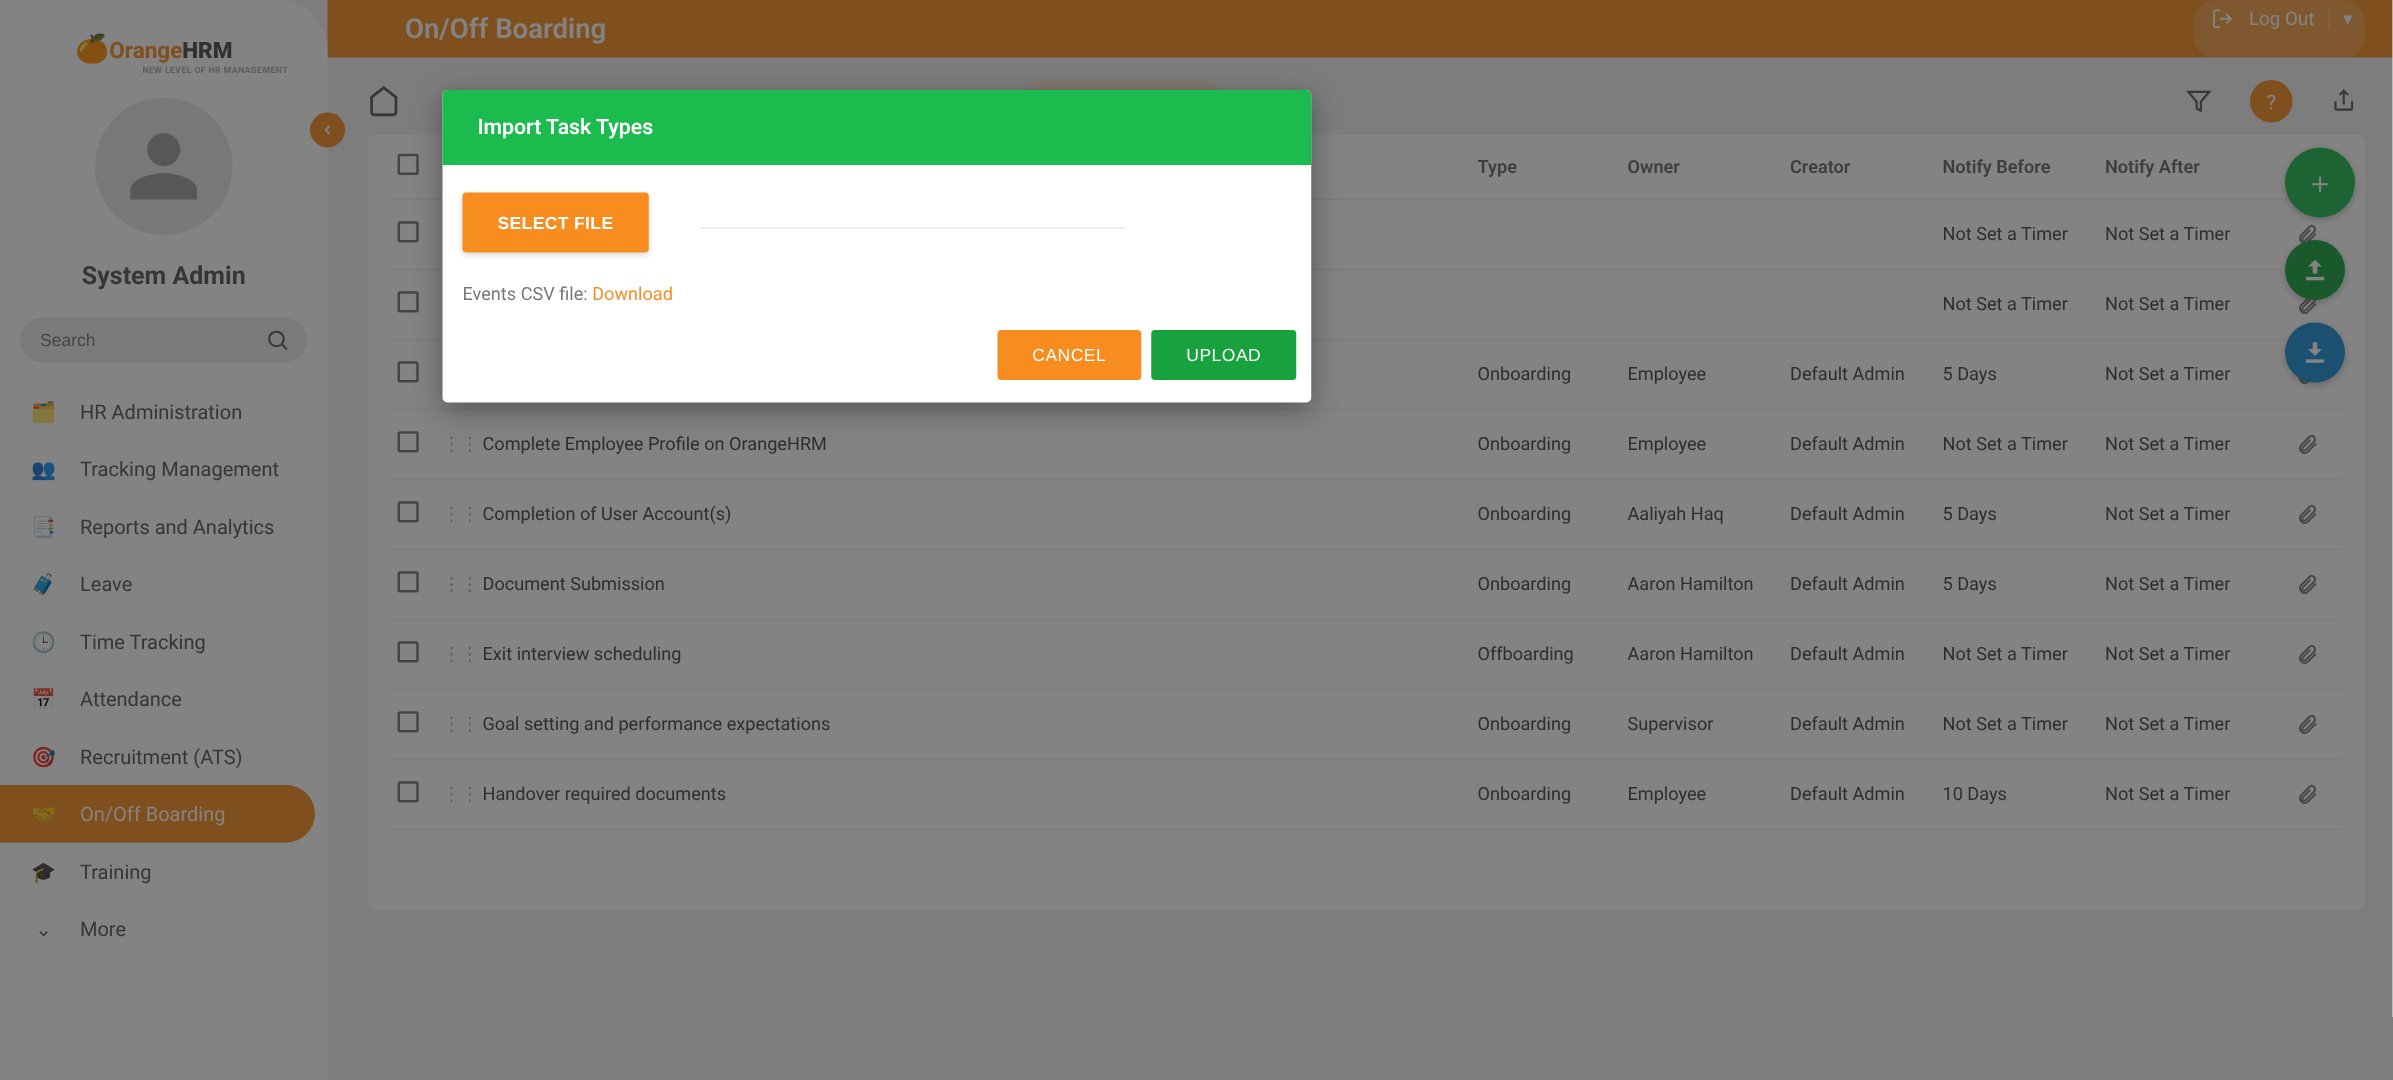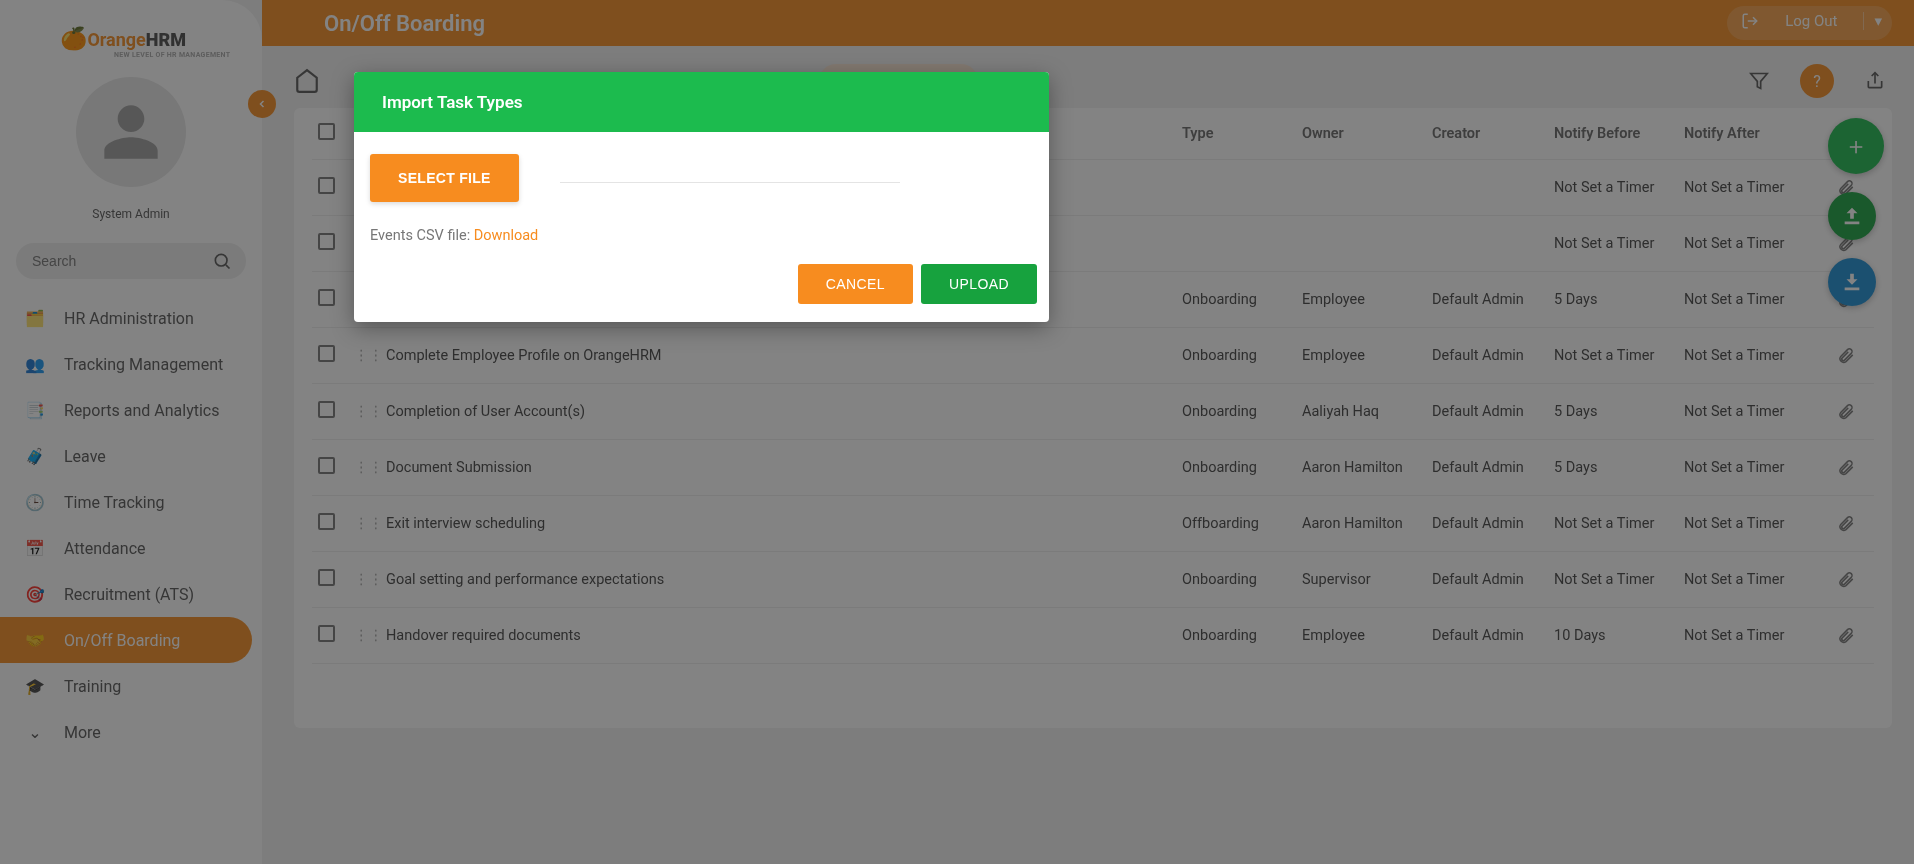--- a/index.html
+++ b/index.html
@@ -8,35 +8,35 @@
 
 
 .sidebar{width:262px;background:#fff;height:100%;display:flex;flex-direction:column;border-top-right-radius:40px;position:relative}
 .logo{padding:26px 0 0 60px;font-weight:bold;font-size:18px}
 .logo .orange{color:#f78c1f}
 .logo .hrm{color:#4a4a4a;font-weight:900}
 .logo .tag{font-size:7px;color:#aaa;letter-spacing:.3px;display:block;margin-left:54px}
 .avatar-wrap{display:flex;flex-direction:column;align-items:center;margin-top:18px}
 .avatar{width:110px;height:110px;border-radius:50%;background:#e6e6e6;display:flex;align-items:center;justify-content:center}
 .avatar svg{width:64px;height:64px;fill:#9e9e9e}
-.username{font-size:12px;color:#555;font-weight:400;margin-top:20px}
+.username{font-size:20px;color:#555;font-weight:700;margin-top:20px}
 .search-wrap{margin:22px 16px 10px;position:relative}
 .search-wrap input{width:100%;padding:10px 40px 10px 16px;border:none;background:#ededed;border-radius:22px;font-size:14px;outline:none}
 .search-wrap .sicon{position:absolute;right:14px;top:8px;color:#555}
 .nav{margin-top:6px}
 .nav-item{display:flex;align-items:center;gap:18px;padding:12px 0 12px 24px;font-size:16px;color:#555;cursor:pointer}
 .nav-item.active{background:#f78c1f;color:#fff;border-top-right-radius:28px;border-bottom-right-radius:28px;margin-right:10px}
 .nav-item .nicon{width:22px;height:22px;display:flex;align-items:center;justify-content:center}
 .collapse-btn{position:absolute;top:90px;right:-14px;width:28px;height:28px;background:#f78c1f;border-radius:50%;display:flex;align-items:center;justify-content:center;color:#fff;cursor:pointer}
 
 
 .main{flex:1;display:flex;flex-direction:column;min-width:0}
 .topbar{height:46px;background:#f78c1f;display:flex;align-items:center;justify-content:space-between;padding:0 22px}
 .module-title{color:#fff;font-size:22px;font-weight:600;margin-left:40px}
-.logout{display:flex;align-items:center;gap:26px;color:#fff;background:rgba(255,255,255,.18);border-radius:18px;padding:6px 10px 10px 14px;font-size:15px}
+.logout{display:flex;align-items:center;gap:12px;color:#fff;background:rgba(255,255,255,.18);border-radius:18px;padding:6px 10px 23px 14px;font-size:15px}
 .logout .chev{border-left:1px solid rgba(255,255,255,.4);padding-left:10px}
 
 
 .tabrow{display:flex;align-items:center;padding:18px 22px 10px 32px;gap:24px}
 .tabrow .home{width:26px;height:26px;color:#555}
 .tabrow .tab{padding:8px 26px;border-radius:22px;color:#555;font-size:15px;cursor:pointer}
 .tabrow .tab.active{background:#fde9d6;color:#f78c1f}
 .tabrow .spacer{flex:1}
 .tabrow .ab{width:34px;height:34px;border-radius:50%;display:flex;align-items:center;justify-content:center;color:#555;cursor:pointer}
 .tabrow .ab.help{background:#f78c1f;color:#fff}

